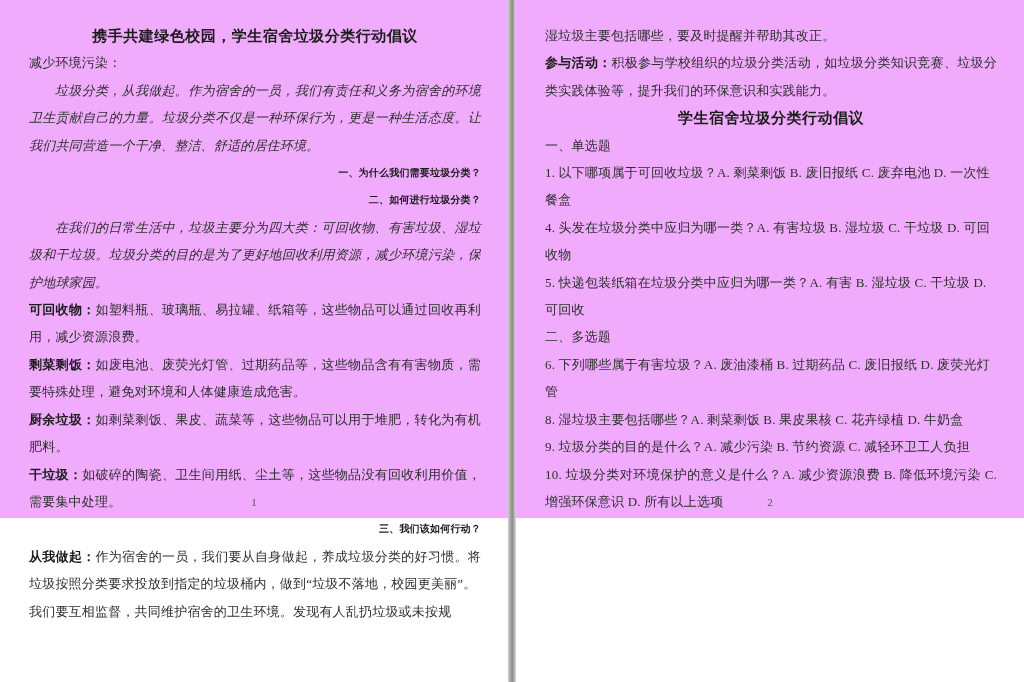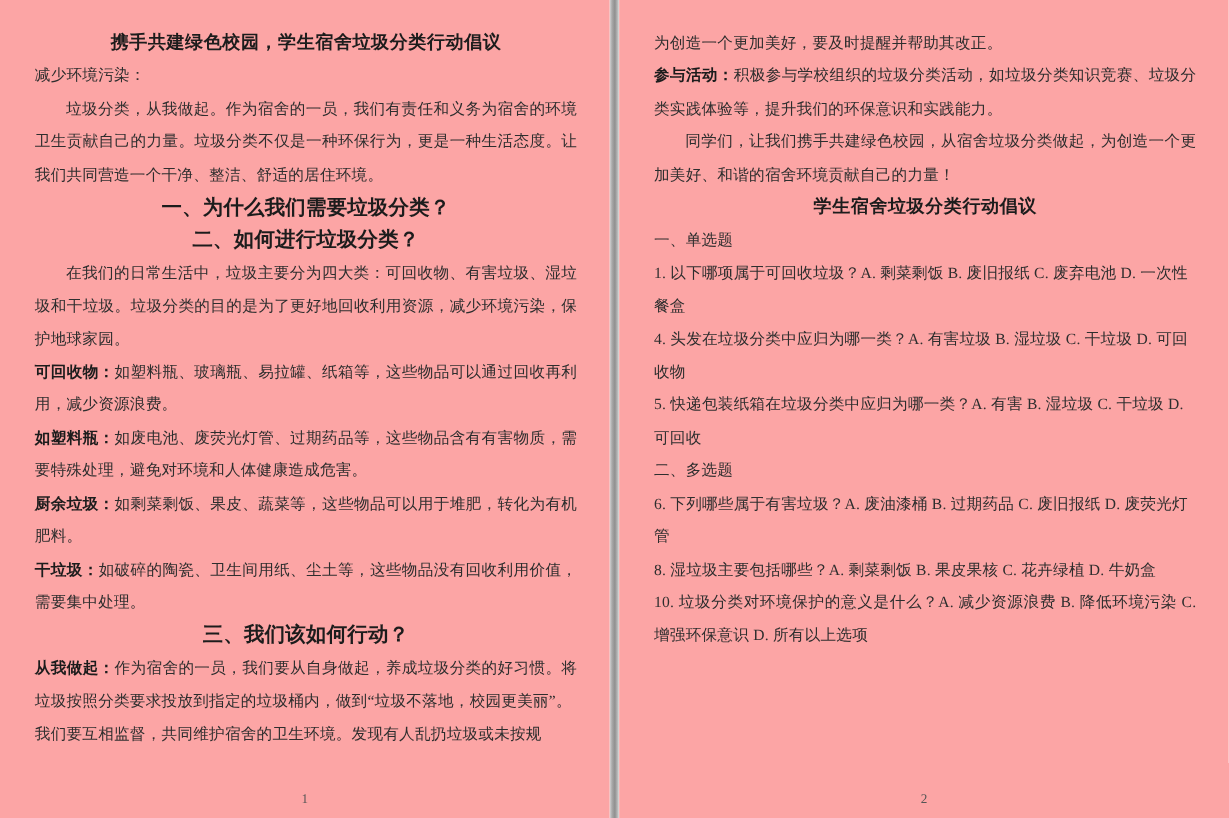--- a/index.html
+++ b/index.html
@@ -11,22 +11,22 @@
   }
   .spread {
     display: flex;
     width: 1024px;
     height: 682px;
     position: relative;
   }
   .page {
     position: relative;
     width: 508px;
-    height: 682px;
-    background: #fca5a5;
+    height: 518px;
+    background: #f0abfc;
     flex: 0 0 auto;
   }
   .page-inner {
     padding: 22px 27px 0 29px;
   }
   .page-divider {
     flex: 0 0 8px;
     height: 682px;
     background: linear-gradient(90deg, #d6d6d6 0%, #a9a9a9 25%, #8f8f8f 55%, #bdbdbd 85%, #e3e3e3 100%);
   }
@@ -41,25 +41,25 @@
     font-family: "Liberation Sans", "DejaVu Sans", sans-serif;
     font-weight: 700;
     font-size: 15px;
     text-align: center;
     letter-spacing: 0.5px;
     color: #1c1c1c;
   }
   .blk.heading {
     font-family: Liberation Serif, serif;
     font-weight: 700;
-    font-size: 17px;
-    text-align: center;
+    font-size: 10px;
+    text-align: right;
     color: #1c1c1c;
   }
-  .blk.para { text-indent: 2em; }
+  .blk.para { text-indent: 2em; font-style: italic; }
   .blk.line { text-align: left; }
   .lead-text {
     font-family: "Liberation Sans", "DejaVu Sans", sans-serif;
     font-weight: 700;
     color: #1c1c1c;
   }
   .page-number {
     position: absolute;
     bottom: 10px;
     left: 0;
@@ -76,40 +76,40 @@
 <div class="spread">
   <div class="page">
     <div class="page-inner">
         <div class="blk title">携手共建绿色校园，学生宿舍垃圾分类行动倡议</div>
         <div class="blk line">减少环境污染：</div>
         <div class="blk para">垃圾分类，从我做起。作为宿舍的一员，我们有责任和义务为宿舍的环境卫生贡献自己的力量。垃圾分类不仅是一种环保行为，更是一种生活态度。让我们共同营造一个干净、整洁、舒适的居住环境。</div>
         <div class="blk heading">一、为什么我们需要垃圾分类？</div>
         <div class="blk heading">二、如何进行垃圾分类？</div>
         <div class="blk para">在我们的日常生活中，垃圾主要分为四大类：可回收物、有害垃圾、湿垃圾和干垃圾。垃圾分类的目的是为了更好地回收利用资源，减少环境污染，保护地球家园。</div>
         <div class="blk lead"><span class="lead-text">可回收物：</span>如塑料瓶、玻璃瓶、易拉罐、纸箱等，这些物品可以通过回收再利用，减少资源浪费。</div>
-        <div class="blk lead"><span class="lead-text">如塑料瓶：</span>如废电池、废荧光灯管、过期药品等，这些物品含有有害物质，需要特殊处理，避免对环境和人体健康造成危害。</div>
+        <div class="blk lead"><span class="lead-text">剩菜剩饭：</span>如废电池、废荧光灯管、过期药品等，这些物品含有有害物质，需要特殊处理，避免对环境和人体健康造成危害。</div>
         <div class="blk lead"><span class="lead-text">厨余垃圾：</span>如剩菜剩饭、果皮、蔬菜等，这些物品可以用于堆肥，转化为有机肥料。</div>
         <div class="blk lead"><span class="lead-text">干垃圾：</span>如破碎的陶瓷、卫生间用纸、尘土等，这些物品没有回收利用价值，需要集中处理。</div>
         <div class="blk heading">三、我们该如何行动？</div>
         <div class="blk lead"><span class="lead-text">从我做起：</span>作为宿舍的一员，我们要从自身做起，养成垃圾分类的好习惯。将垃圾按照分类要求投放到指定的垃圾桶内，做到“垃圾不落地，校园更美丽”。</div>
         <div class="blk lead">我们要互相监督，共同维护宿舍的卫生环境。发现有人乱扔垃圾或未按规</div>
       </div>
     <div class="page-number">1</div>
   </div>
   <div class="page-divider"></div>
   <div class="page">
     <div class="page-inner">
-        <div class="blk line">为创造一个更加美好，要及时提醒并帮助其改正。</div>
+        <div class="blk line">湿垃圾主要包括哪些，要及时提醒并帮助其改正。</div>
         <div class="blk lead"><span class="lead-text">参与活动：</span>积极参与学校组织的垃圾分类活动，如垃圾分类知识竞赛、垃圾分类实践体验等，提升我们的环保意识和实践能力。</div>
-        <div class="blk para">同学们，让我们携手共建绿色校园，从宿舍垃圾分类做起，为创造一个更加美好、和谐的宿舍环境贡献自己的力量！</div>
         <div class="blk title">学生宿舍垃圾分类行动倡议</div>
         <div class="blk line">一、单选题</div>
         <div class="blk line">1. 以下哪项属于可回收垃圾？A. 剩菜剩饭 B. 废旧报纸 C. 废弃电池 D. 一次性餐盒</div>
         <div class="blk line">4. 头发在垃圾分类中应归为哪一类？A. 有害垃圾 B. 湿垃圾 C. 干垃圾 D. 可回收物</div>
         <div class="blk line">5. 快递包装纸箱在垃圾分类中应归为哪一类？A. 有害 B. 湿垃圾 C. 干垃圾 D. 可回收</div>
         <div class="blk line">二、多选题</div>
         <div class="blk line">6. 下列哪些属于有害垃圾？A. 废油漆桶 B. 过期药品 C. 废旧报纸 D. 废荧光灯管</div>
         <div class="blk line">8. 湿垃圾主要包括哪些？A. 剩菜剩饭 B. 果皮果核 C. 花卉绿植 D. 牛奶盒</div>
+        <div class="blk line">9. 垃圾分类的目的是什么？A. 减少污染 B. 节约资源 C. 减轻环卫工人负担</div>
         <div class="blk para-nowrapindent line" style="text-align: justify;">10. 垃圾分类对环境保护的意义是什么？A. 减少资源浪费 B. 降低环境污染 C. 增强环保意识 D. 所有以上选项</div>
       </div>
     <div class="page-number">2</div>
   </div>
 </div>
 
 </body></html>

